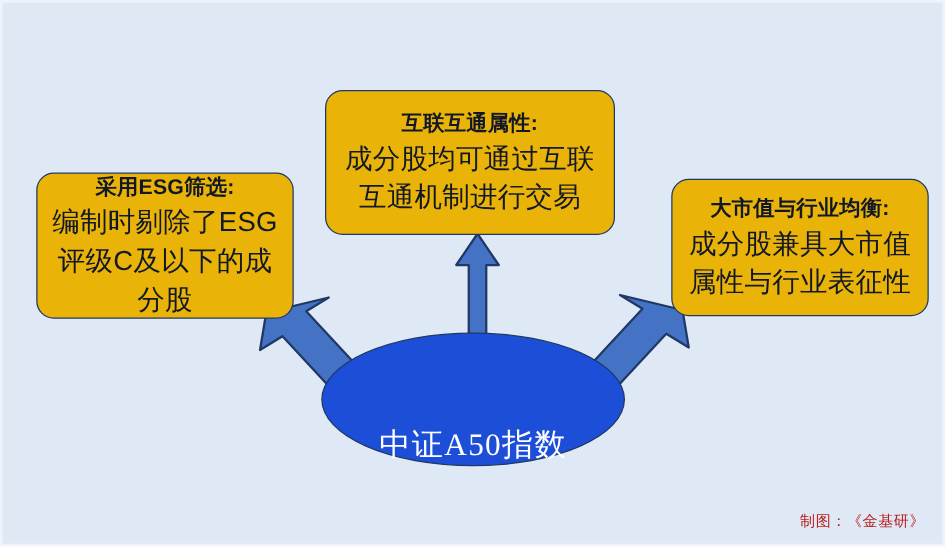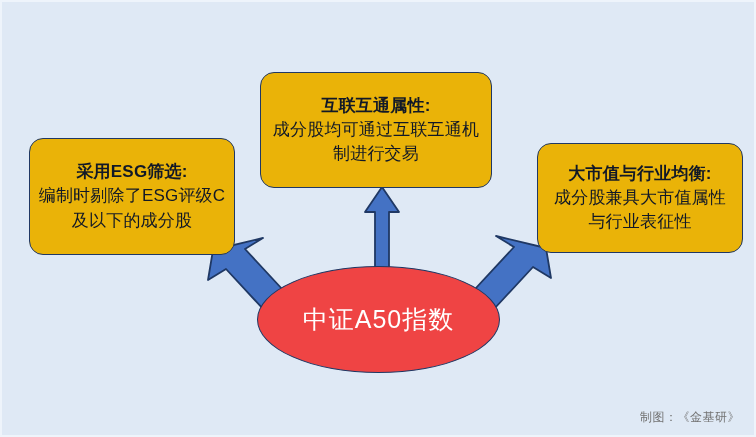--- a/index.html
+++ b/index.html
@@ -41,21 +41,21 @@
     padding: 6px 8px;
   }
   .callout .head {
     font-weight: bold;
     font-size: 17px;
     line-height: 1.42;
     letter-spacing: 0.2px;
     white-space: nowrap;
   }
   .callout .body {
-    font-size: 17px;
+    font-size: 22px;
     line-height: 1.42;
     letter-spacing: 0.2px;
   }
   #box-esg {
     left: 27px;
     top: 136px;
     width: 206px;
     height: 117px;
   }
   #box-connect {
@@ -70,36 +70,37 @@
     width: 206px;
     height: 110px;
   }
   #center-node {
     position: absolute;
     left: 255px;
     top: 264px;
     width: 243px;
     height: 107px;
     box-sizing: border-box;
-    background: #ef4444;
+    background: #1d4ed8;
     border: 1.6px solid #1f3864;
     border-radius: 50%;
     display: flex;
-    align-items: center;
+    align-items: flex-end;
     justify-content: center;
     color: #ffffff;
     font-size: 25px;
     letter-spacing: 1px;
+    font-family: Liberation Serif, serif;
   }
   #credit {
     position: absolute;
     right: 14px;
     bottom: 9px;
     font-size: 12px;
-    color: #737373;
+    color: #b91c1c;
     letter-spacing: 0.5px;
   }
 </style>
 </head>
 <body>
 
 <div id="canvas">
 
   <svg id="arrow-layer" viewBox="0 0 756 437" width="756" height="437">
 

